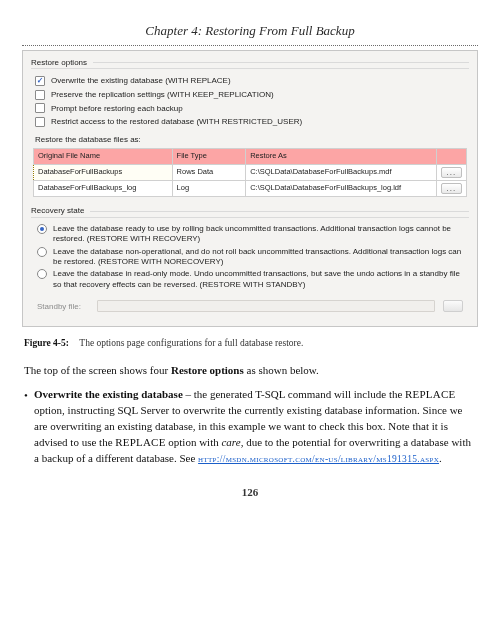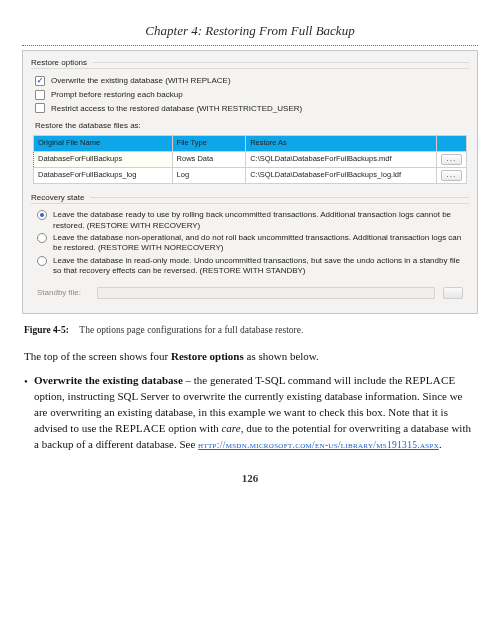--- a/index.html
+++ b/index.html
@@ -85,21 +85,21 @@
     }
     .tbl th,.tbl td{
       border:1px solid #d0d0d0;
       padding:2px 4px;
       font-size:7.5px;
       text-align:left;
       overflow:hidden;
       white-space:nowrap;
       text-overflow:ellipsis;
     }
-    .tbl th{background:#0ea5e9;font-weight:normal}
+    .tbl th{background:#fca5a5;font-weight:normal}
     .w1{width:32%}
     .w2{width:17%}
     .w3{width:44%}
     .w4{width:7%}
     .tbl td.sel{border:1px dotted #9a7f00;background:#fffef5}
     .dots-btn{
       display:flex;align-items:center;justify-content:center;
       height:11px;border:1px solid #bfbfbf;border-radius:2px;
       background:linear-gradient(#fff,#e9e9e9);
       font-size:8px;color:#333;letter-spacing:1px;line-height:1;
@@ -157,20 +157,24 @@
 
     <div class="group">
       <div class="group-header">
         <div class="group-title">Restore options</div>
         <div class="rule"></div>
       </div>
       <div class="group-box">
         <div class="checkbox-row">
           <span class="cb checked"></span>
           <span>Overwrite the existing database (WITH REPLACE)</span>
+        </div>
+        <div class="checkbox-row">
+          <span class="cb"></span>
+          <span>Preserve the replication settings (WITH KEEP_REPLICATION)</span>
         </div>
         <div class="checkbox-row">
           <span class="cb"></span>
           <span>Prompt before restoring each backup</span>
         </div>
         <div class="checkbox-row">
           <span class="cb"></span>
           <span>Restrict access to the restored database (WITH RESTRICTED_USER)</span>
         </div>
 

